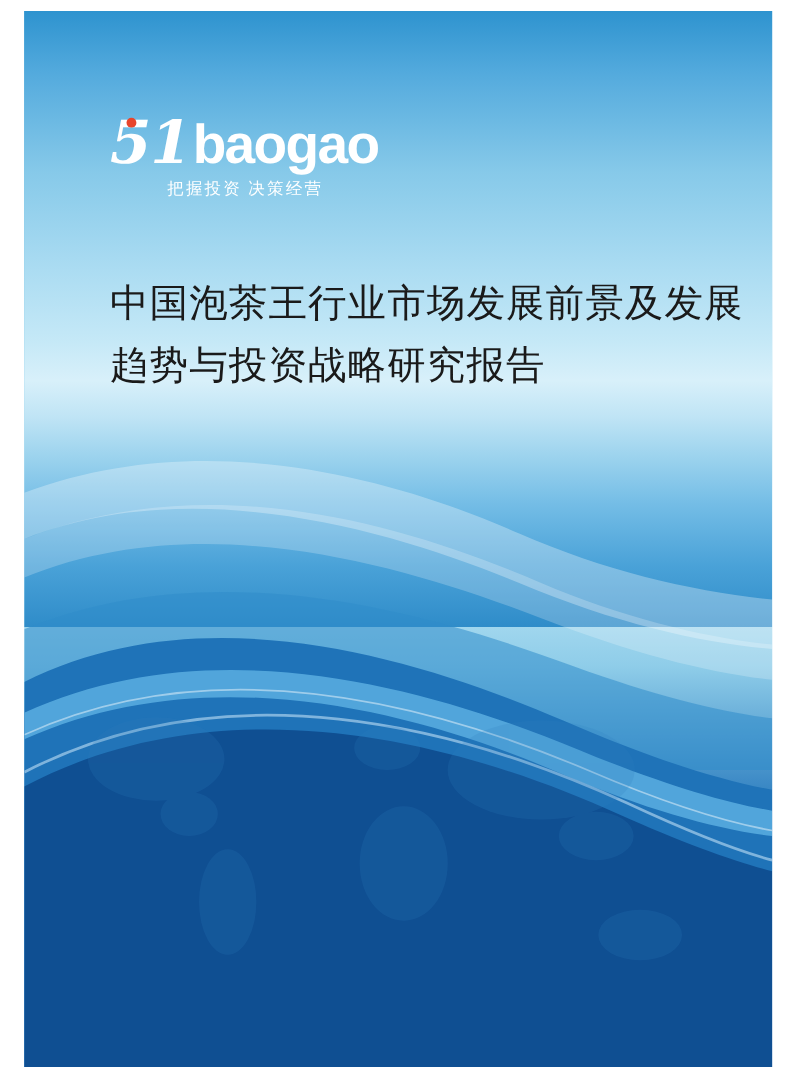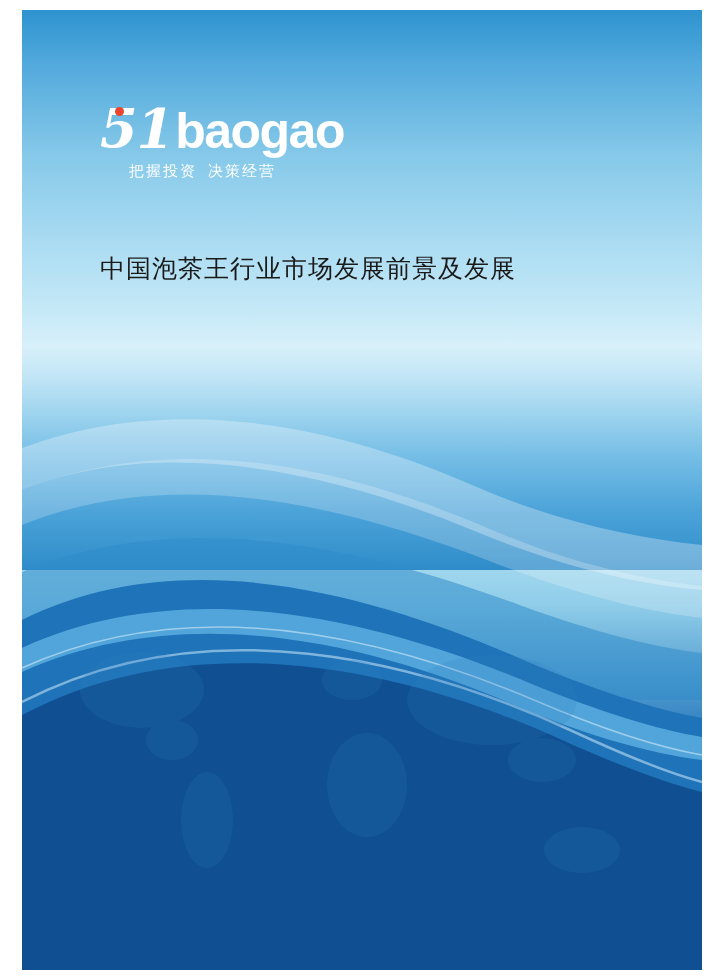--- a/index.html
+++ b/index.html
@@ -121,38 +121,38 @@
     font-family: "Liberation Sans", sans-serif;
     font-weight: bold;
     font-size: 50px;
     color: #ffffff;
     letter-spacing: -1.5px;
     margin-left: 2px;
     margin-top: 26px;
   }
   .logo-sub {
     margin-top: 6px;
-    margin-left: 29px;
+    margin-left: 52px;
     font-size: 15px;
     color: #ffffff;
     letter-spacing: 2px;
-    font-family: Liberation Mono, monospace;
+    font-family: Liberation Serif, serif;
     white-space: nowrap;
   }
 
   
   .title-block {
     position: absolute;
     left: 78px;
     top: 238px;
     width: 540px;
   }
   .title-line {
     font-family: "Liberation Sans", sans-serif;
-    font-size: 25px;
+    font-size: 35px;
     color: #1a1a1a;
     line-height: 1.62;
     letter-spacing: 1px;
     white-space: nowrap;
   }
 </style>
 </head>
 <body>
 
 <div class="cover">
@@ -209,16 +209,17 @@
       <div class="logo-main">
         <span class="logo-51">51</span>
         <span class="logo-dot"></span>
         <span class="logo-word">baogao</span>
       </div>
       <div class="logo-sub">把握投资 决策经营</div>
     </div>
 
     <div class="title-block">
       <div class="title-line">中国泡茶王行业市场发展前景及发展</div>
+      <div class="title-line">趋势与投资战略研究报告</div>
     </div>
 
   </div>
 </div>
 
 </body></html>

